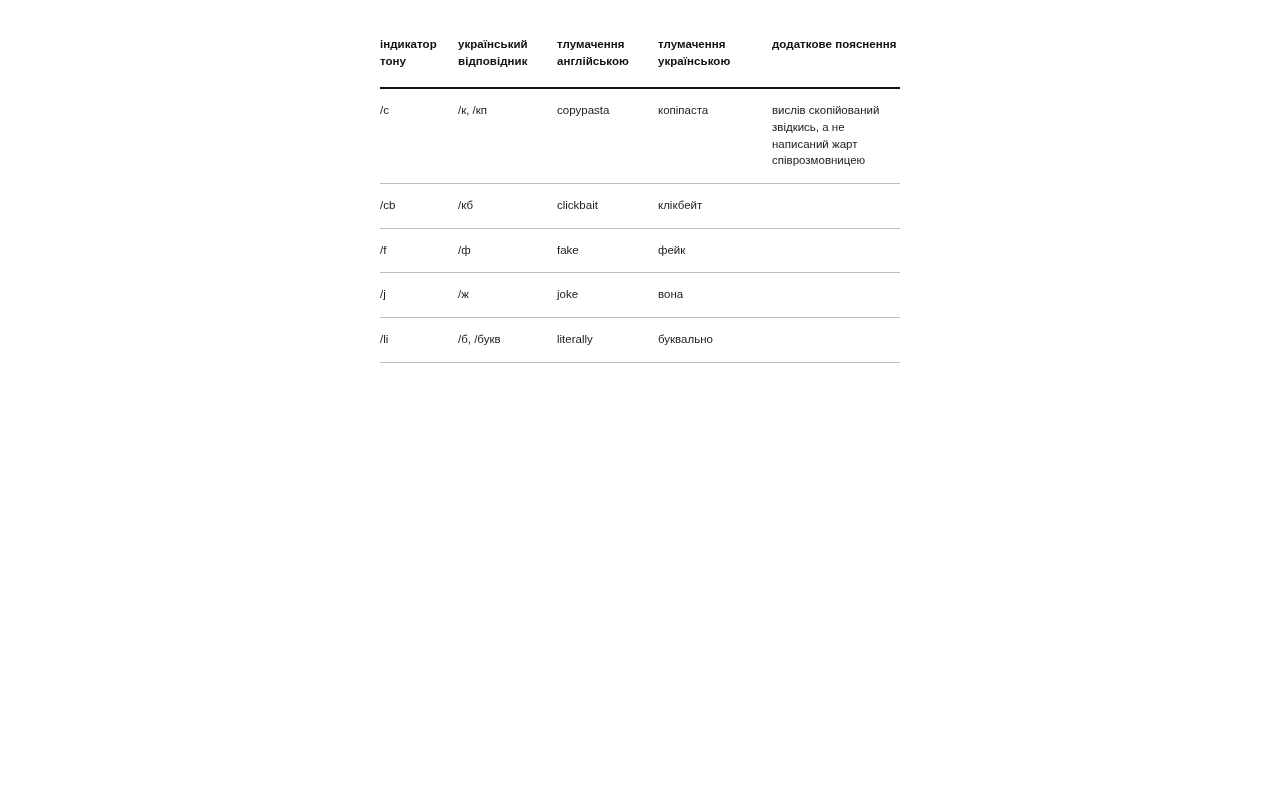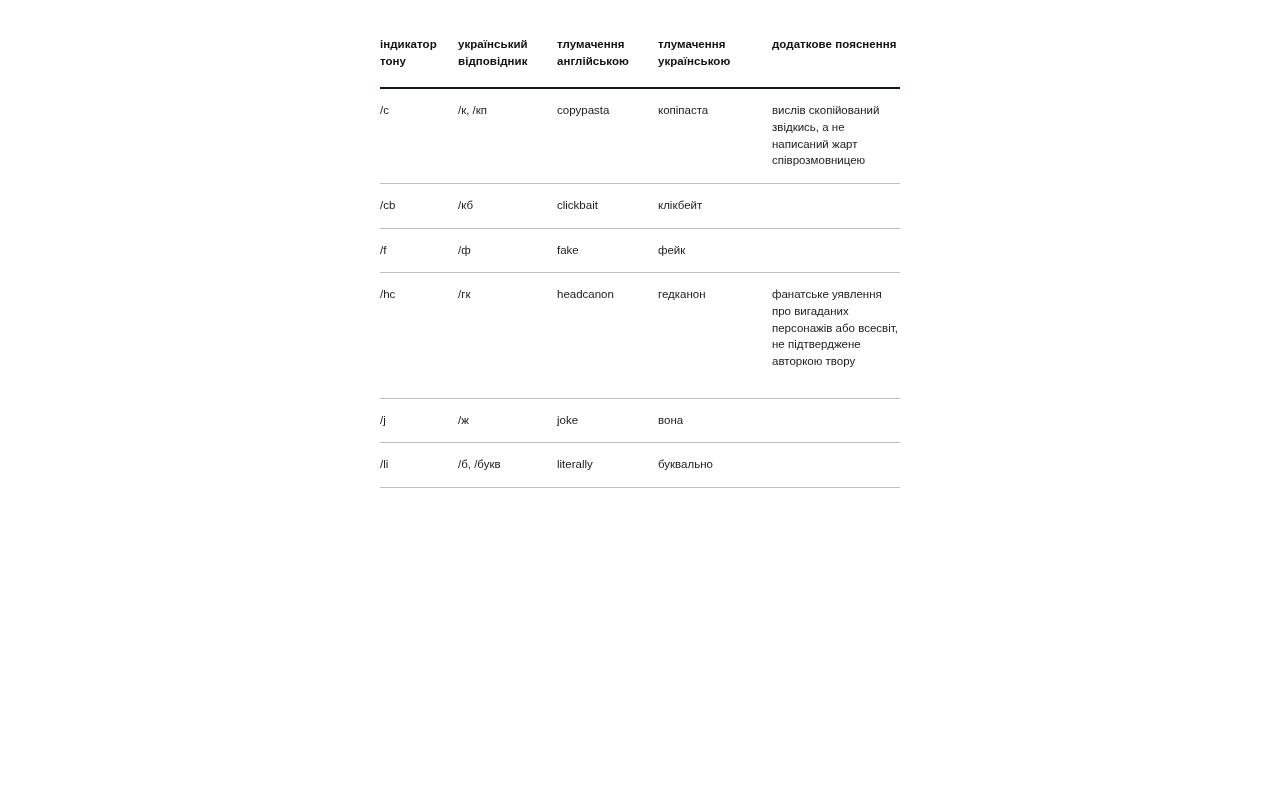--- a/index.html
+++ b/index.html
@@ -131,27 +131,20 @@
             <td>клікбейт</td>
             <td></td>
           </tr>
           <tr>
             <td>/f</td>
             <td>/ф</td>
             <td>fake</td>
             <td>фейк</td>
             <td></td>
           </tr>
-          <tr class="tall">
-            <td>/hc</td>
-            <td>/гк</td>
-            <td>headcanon</td>
-            <td>гедканон</td>
-            <td>фанатське уявлення про вигаданих персонажів або всесвіт, не підтверджене авторкою твору</td>
-          </tr>
           <tr>
             <td>/j</td>
             <td>/ж</td>
             <td>joke</td>
             <td>вона</td>
             <td></td>
           </tr>
           <tr>
             <td>/li</td>
             <td>/б, /букв</td>

